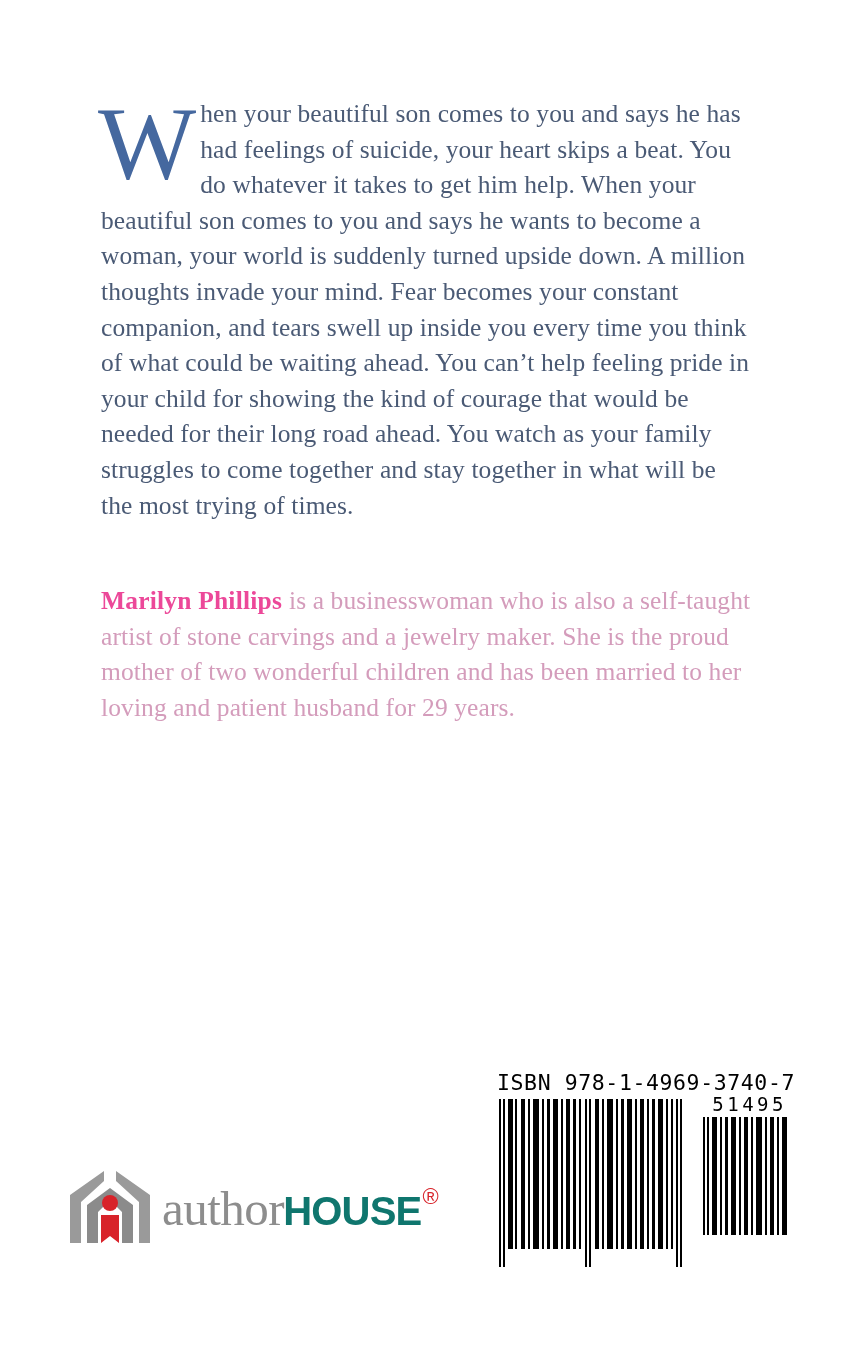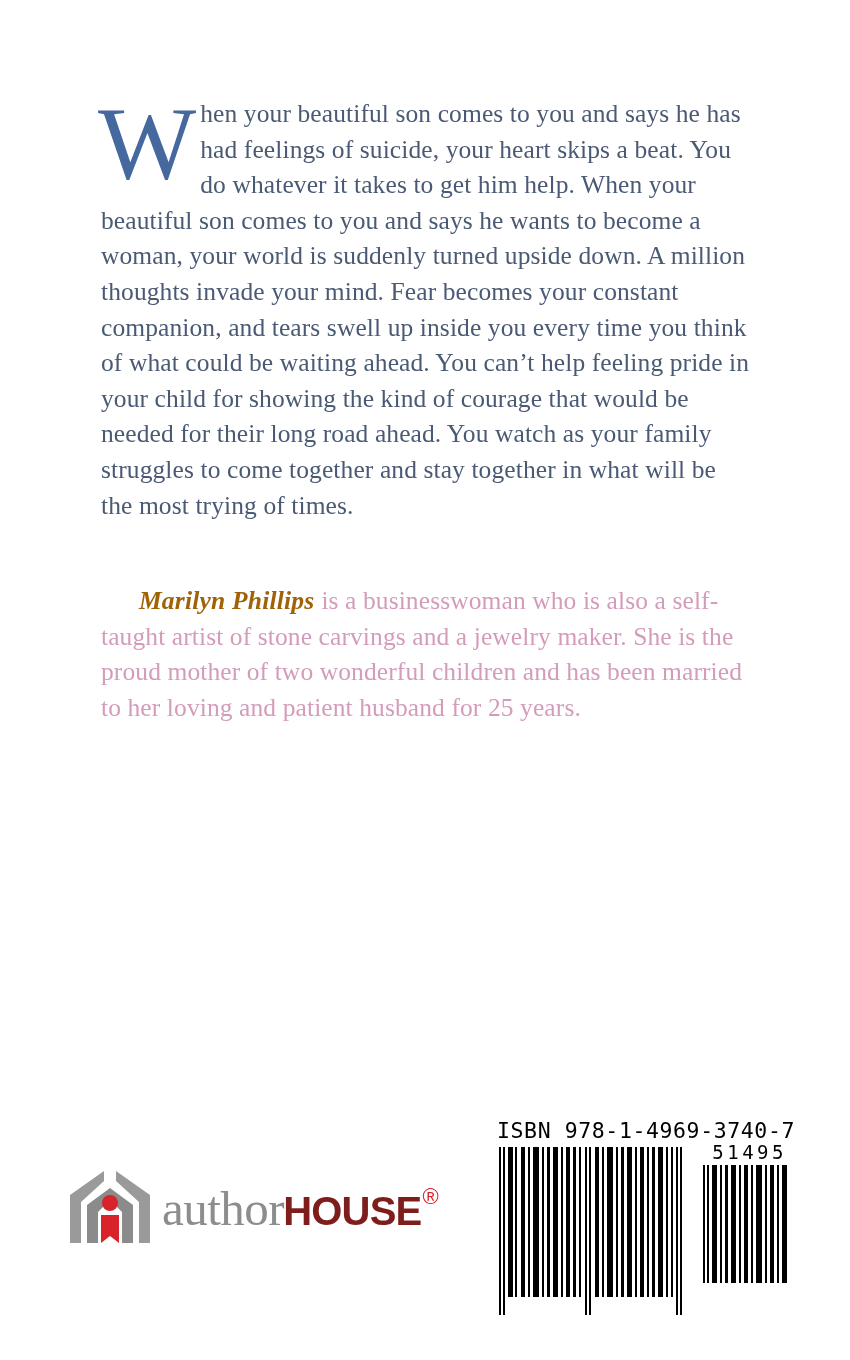--- a/index.html
+++ b/index.html
@@ -52,25 +52,23 @@
     left: 101px;
     top: 583px;
     width: 650px;
     color: #d49cbb;
     font-size: 25.5px;
     line-height: 35.6px;
     text-align: left;
     letter-spacing: 0.1px;
   }
   .bio .author-name {
-    color: #a16207;
+    color: #ec4899;
     font-weight: bold;
-    font-style: italic;
     letter-spacing: 0.2px;
-    margin-left: 38px;
   }
   .bio .gap { display: inline-block; width: 7px; }
 
   
   .logo {
     position: absolute;
     left: 68px;
     top: 1168px;
     display: flex;
     align-items: center;
@@ -88,42 +86,42 @@
     align-items: baseline;
     line-height: 1;
   }
   .logo-author {
     color: #8d8d8d;
     font-family: "Liberation Serif", "DejaVu Serif", serif;
     font-size: 49px;
     letter-spacing: -0.5px;
   }
   .logo-house {
-    color: #7f1d1d;
+    color: #0f766e;
     font-family: "Liberation Sans", "DejaVu Sans", sans-serif;
     font-weight: bold;
     font-size: 40px;
     letter-spacing: -0.8px;
     margin-left: -1px;
   }
   .logo-reg {
     color: #d8232a;
     font-family: "Liberation Sans", "DejaVu Sans", sans-serif;
     font-size: 22px;
     align-self: flex-start;
     margin-top: 2px;
     margin-left: 1px;
     line-height: 1;
   }
 
   
   .barcode-block {
     position: absolute;
     left: 489px;
-    top: 1118px;
+    top: 1070px;
     width: 300px;
   }
   .isbn-text {
     font-family: "DejaVu Sans Mono", "Liberation Mono", monospace;
     font-size: 21.5px;
     color: #000000;
     letter-spacing: 0.6px;
     white-space: nowrap;
     margin-left: 8px;
   }
@@ -170,21 +168,21 @@
 </head>
 <body>
 
 <div class="page">
 
   <div class="blurb">
     <span class="dropcap">W</span><span>hen your beautiful son comes to you and says he has had feelings of suicide, your heart skips a beat. You do whatever it takes to get him help. When your beautiful son comes to you and says he wants to become a woman, your world is suddenly turned upside down. A million thoughts invade your mind. Fear becomes your constant companion, and tears swell up inside you every time you think of what could be waiting ahead. You can’t help feeling pride in your child for showing the kind of courage that would be needed for their long road ahead. You watch as your family struggles to come together and stay together in what will be the most trying of times.</span>
   </div>
 
   <div class="bio">
-    <span class="author-name">Marilyn Phillips</span><span class="gap"></span><span>is a businesswoman who is also a self-taught artist of stone carvings and a jewelry maker. She is the proud mother of two wonderful children and has been married to her loving and patient husband for 25 years.</span>
+    <span class="author-name">Marilyn Phillips</span><span class="gap"></span><span>is a businesswoman who is also a self-taught artist of stone carvings and a jewelry maker. She is the proud mother of two wonderful children and has been married to her loving and patient husband for 29 years.</span>
   </div>
 
   <div class="logo">
     <span class="logo-mark">
       <svg viewBox="0 0 84 78" width="84" height="78" xmlns="http://www.w3.org/2000/svg">
 
         <path d="M2 26 L2 74 L13 74 L13 33 L36 12 L36 2 Z" fill="#9a9a9a"></path>
 
         <path d="M82 26 L82 74 L71 74 L71 33 L48 12 L48 2 Z" fill="#9a9a9a"></path>
 

